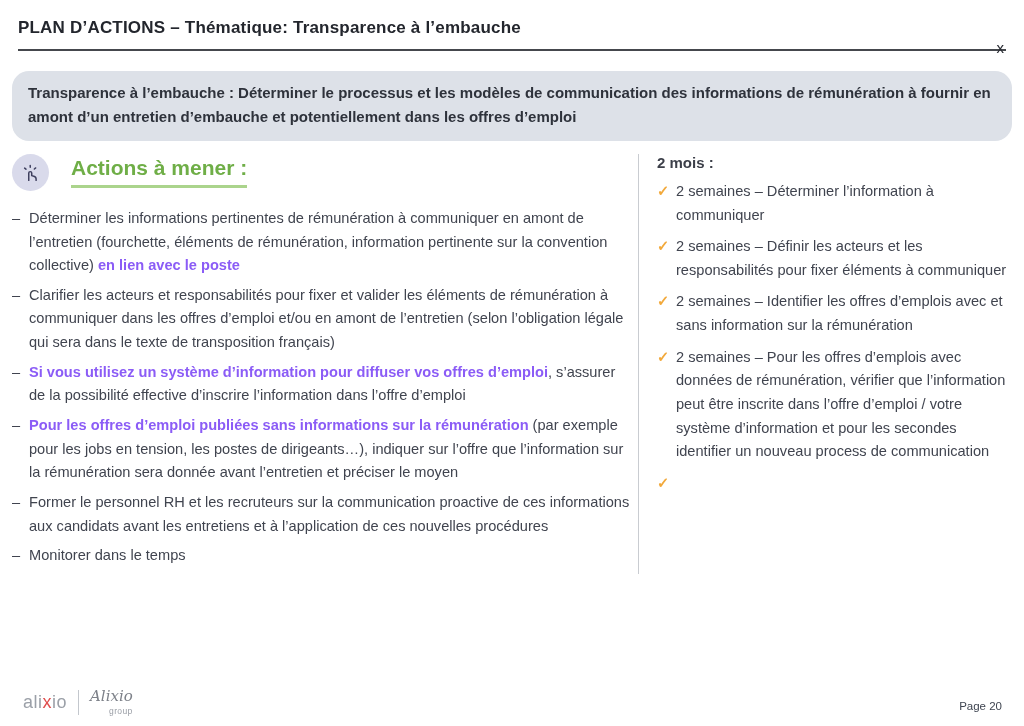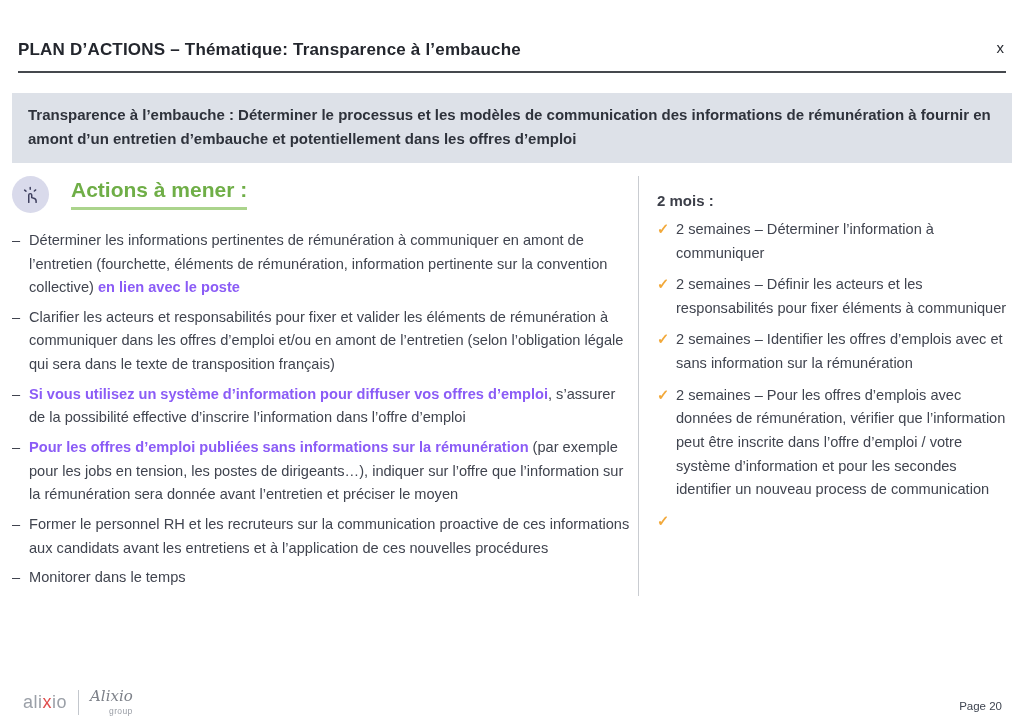--- a/index.html
+++ b/index.html
@@ -2,31 +2,31 @@
 <html><head>
 <meta charset="utf-8">
 <style>
   * { margin:0; padding:0; box-sizing:border-box; }
   html,body { background:#ffffff; }
   .slide {
     position:relative; width:1024px; height:726px; background:#ffffff;
     font-family:"Liberation Sans", sans-serif; color:#40444f; overflow:hidden;
   }
   
-  .header { padding:40px 18px 0 18px; position:relative; }
+  .header { padding:18px 18px 0 18px; position:relative; }
   .title { font-size:17px; font-weight:700; color:#23262d; letter-spacing:.2px; }
   .close-btn {
     position:absolute; top:40px; right:20px; font-size:15px; color:#2a2d34;
     background:none; border:none; font-family:inherit; cursor:pointer; line-height:1;
   }
   .rule { margin:11px 0 0 0; border-top:2px solid #45484d; }
   
   .banner {
     margin:20px 12px 0 12px; background:#dde1e8; padding:10px 16px 11px 16px;
-    font-size:15px; font-weight:700; color:#2e323b; line-height:1.63;
+    font-size:15px; font-weight:700; color:#2e323b; line-height:1.63;border-radius:17px;
   }
   
   .main { display:flex; align-items:stretch; padding:13px 6px 0 12px; }
   .col-left { width:626px; padding-right:8px; }
   .col-divider { width:1px; background:#c9ccd1; }
   .col-right { flex:1; padding-left:18px; padding-right:8px; }
   .sec-head { display:flex; align-items:center; gap:22px; }
   .icon-circle {
     width:37px; height:37px; border-radius:50%; background:#d9daeb;
     display:flex; align-items:center; justify-content:center; flex:0 0 auto;
@@ -34,21 +34,21 @@
   .icon-circle svg { display:block; }
   .sec-title { font-size:21px; font-weight:700; padding-bottom:5px; }
   .sec-title.green { color:#6fae47; border-bottom:3px solid #abd48c; }
   .sec-title.orange { color:#f3b229; border-bottom:3px solid #fbd97f; }
   
   .list { list-style:none; margin-top:16px; }
   .list li { position:relative; font-size:14.6px; line-height:1.62; margin-bottom:6px; }
   .actions-list li { padding-left:17px; }
   .actions-list .marker { position:absolute; left:0; top:0; color:#40444f; }
   .seg-bold { font-weight:700; color:#8b5cf6; }
-  .lead { margin-top:16px; font-size:15px; font-weight:700; color:#3c3f49; }
+  .lead { font-size:15px; font-weight:700; color:#3c3f49; }
   .delai-list { margin-top:9px; }
   .delai-list li { padding-left:19px; margin-bottom:8px; }
   .delai-list .marker { position:absolute; left:0; top:0; color:#f2a93b; font-weight:700; }
   
   .footer-logo { position:absolute; left:23px; bottom:10px; display:flex; align-items:center; }
   .logo-word { font-size:18px; color:#9ba0a8; letter-spacing:.5px; }
   .logo-word .logo-x { color:#e04f4f; }
   .logo-sep { width:1px; height:25px; background:#c3c7cd; margin:0 11px; }
   .logo-script-wrap { display:flex; flex-direction:column; align-items:flex-end; }
   .logo-script { font-family:"DejaVu Serif", serif; font-style:italic; font-size:15px; color:#7d8189; line-height:1; }

